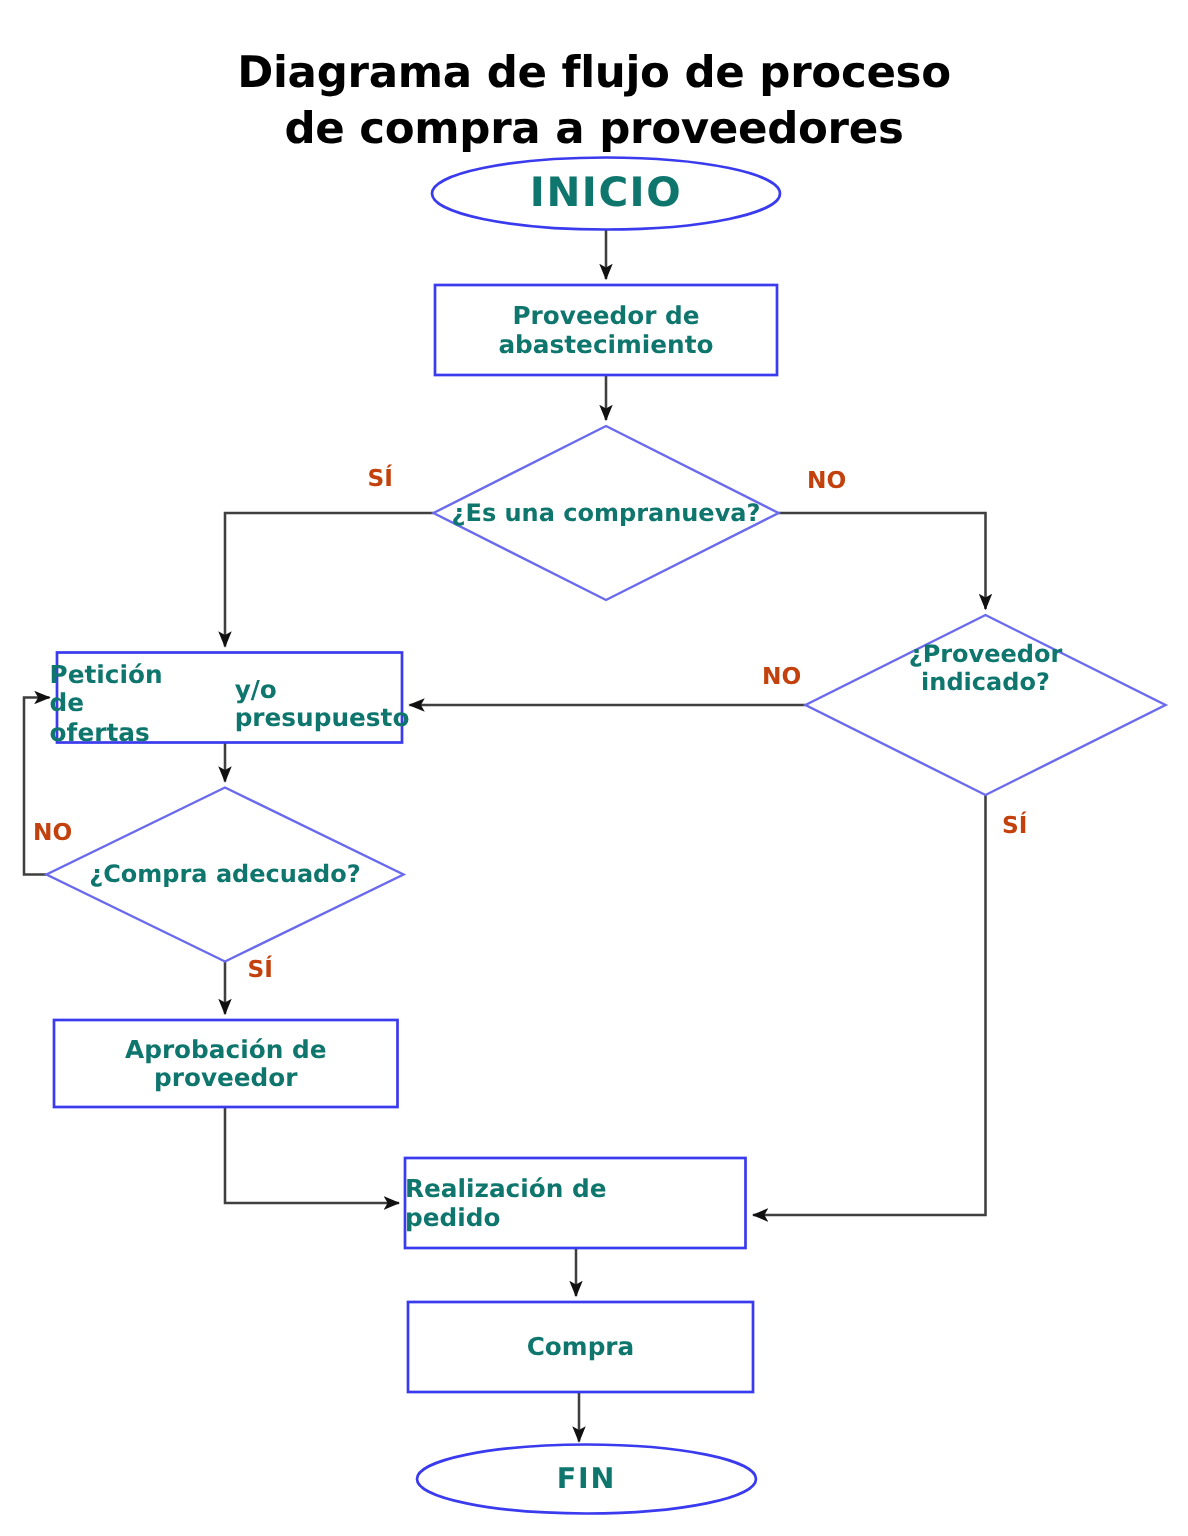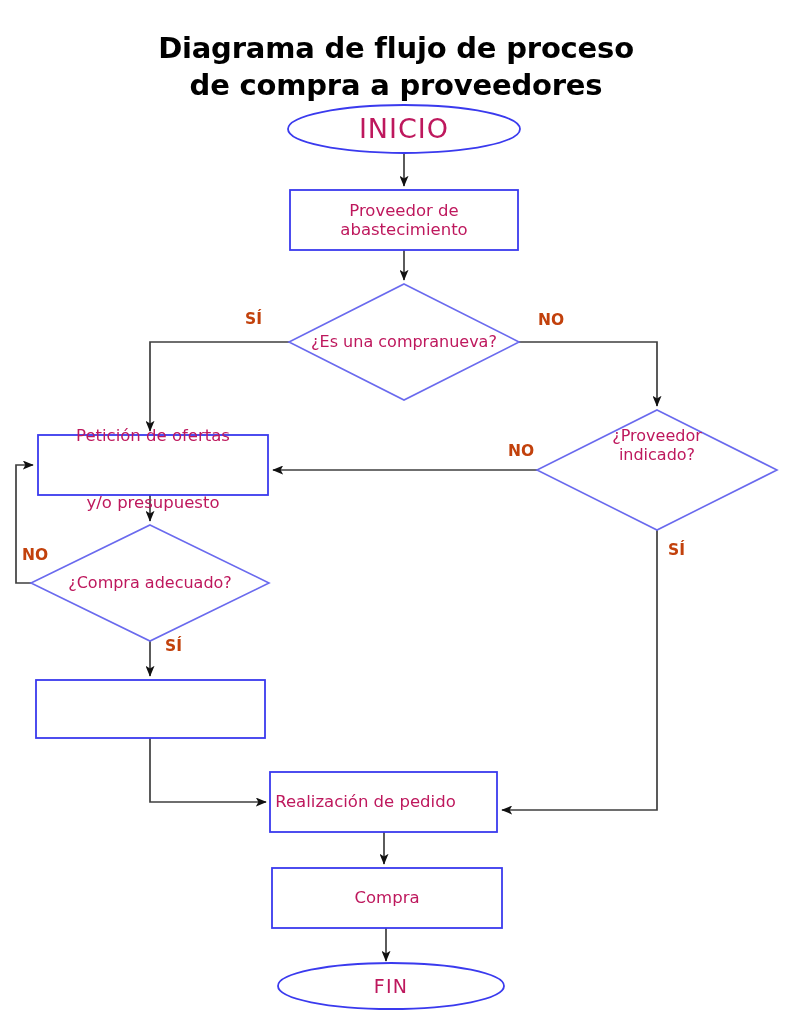--- a/index.html
+++ b/index.html
@@ -38,22 +38,22 @@
     margin-top: 20px;
   }
   .title-line { display: block; }
 
   .node-label {
     position: absolute;
     display: flex;
     align-items: center;
     justify-content: center;
     text-align: left;
-    font-weight: normal;
-    color: #be185d;
+    font-weight: bold;
+    color: #0f766e;
     line-height: 1.18;
     pointer-events: none;
   }
   .terminal-label { font-size: 27px; letter-spacing: 1px; }
   .terminal-label.small { font-size: 19px; letter-spacing: 1.2px; }
   .process-label { font-size: 16.5px; }
   .decision-label { font-size: 16px; }
 
   .edge-label {
     position: absolute;
@@ -133,32 +133,36 @@
   <div class="node-label process-label" style="left:290px; top:190px; width:228px; height:60px; flex-direction:column;">
     <span>Proveedor de</span>
     <span>abastecimiento</span>
   </div>
 
   <div class="node-label decision-label" style="left:300px; top:312px; width:208px; height:60px; flex-direction:row;">
     <span>¿Es una compra</span>
     <span>nueva?</span>
   </div>
 
-  <div class="node-label process-label" style="left:38px; top:435px; width:230px; height:68px; flex-direction:column;gap:48px;">
+  <div class="node-label process-label" style="left:38px; top:435px; width:230px; height:68px; flex-direction:row;gap:48px;">
     <span>Petición de ofertas</span>
     <span>y/o presupuesto</span>
   </div>
 
   <div class="node-label decision-label" style="left:565px; top:416px; width:184px; height:60px; flex-direction:column;">
     <span>¿Proveedor</span>
     <span>indicado?</span>
   </div>
 
   <div class="node-label decision-label" style="left:52px; top:565px; width:196px; height:36px;">¿Compra adecuado?</div>
 
+  <div class="node-label process-label" style="left:36px; top:680px; width:229px; height:58px; flex-direction:column;">
+    <span>Aprobación de</span>
+    <span>proveedor</span>
+  </div>
 
   <div class="node-label process-label" style="left:270px; top:772px; width:191px; height:60px;">Realización de pedido</div>
 
   <div class="node-label process-label" style="left:272px; top:868px; width:230px; height:60px;">Compra</div>
 
   <div class="node-label terminal-label small" style="left:278px; top:963px; width:226px; height:46px;">FIN</div>
 
   <div class="edge-label" style="left:245px; top:310px;">SÍ</div>
 
   <div class="edge-label" style="left:538px; top:311px;">NO</div>

